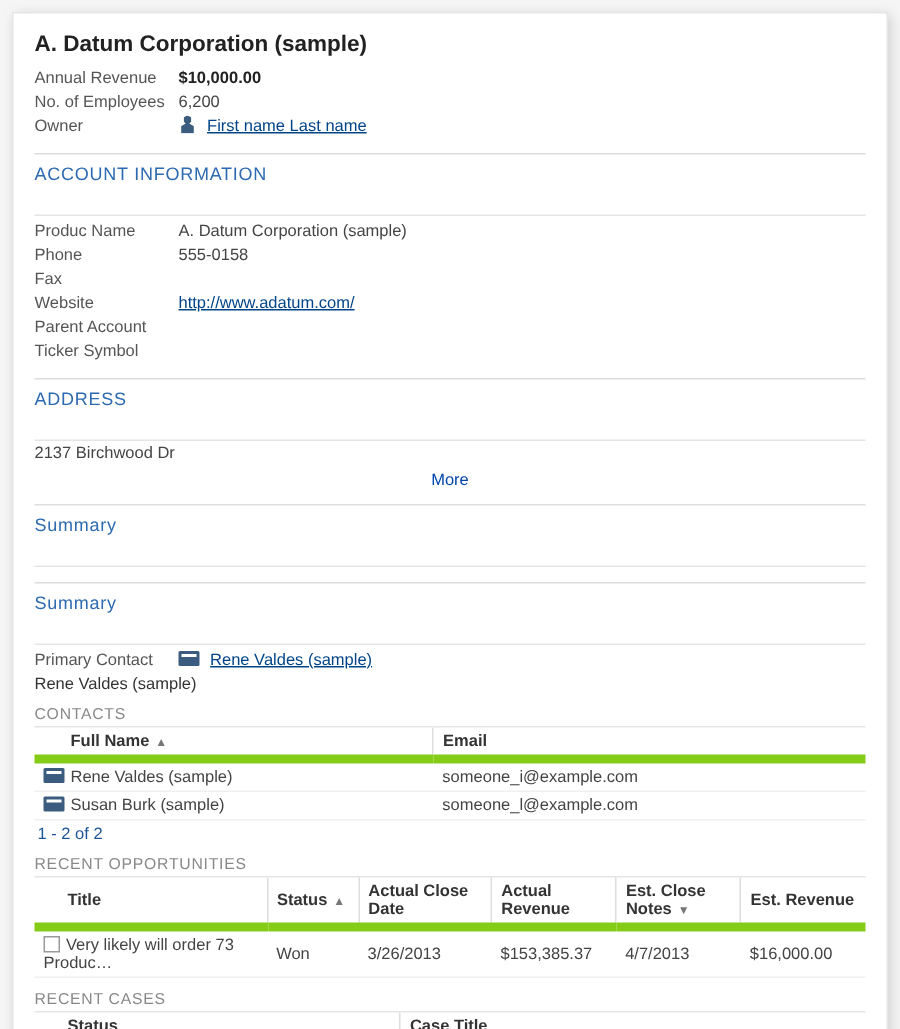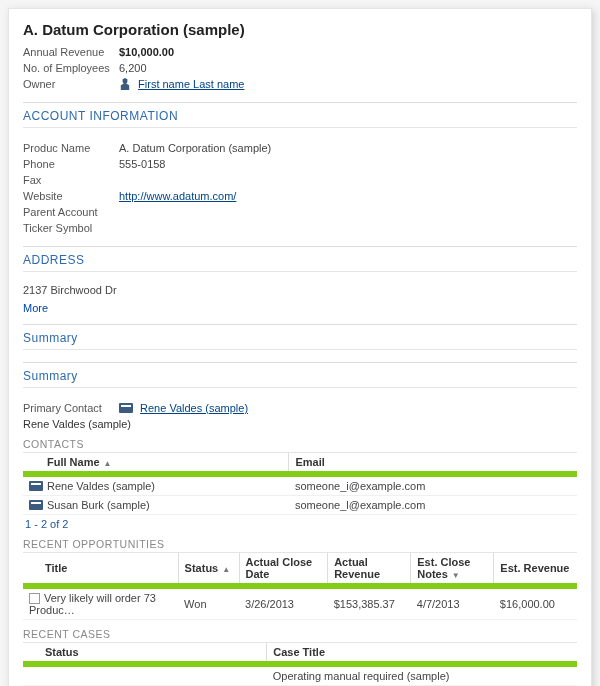--- a/index.html
+++ b/index.html
@@ -27,22 +27,22 @@
   .kv .k { width: 96px; flex-shrink:0; color:#555; }
   .kv .v { color:#444; }
   .kv .v.bold { font-weight:600; color:#222; }
   .section-sep { border-top:1px solid #ddd; margin:10px 0 6px 0; }
   .section-head {
     color:#2d6ab0;
     font-size:12px;
     letter-spacing:0.5px;
     font-weight:400;
     border-bottom:1px solid #e5e5e5;
-    padding-bottom:4px;
-    margin-bottom:12px;
+    padding-bottom:20px;
+    margin-bottom:2px;
     text-transform: none;
   }
   .section-head.upper { letter-spacing:0.5px; }
   .link { color:#004488; text-decoration: underline; cursor: pointer; }
   .icon-person {
     width:12px; height:12px; display:inline-block; vertical-align:-2px;
     background:#3b5c7e; margin-right:4px;
     clip-path: polygon(50% 0, 70% 10%, 70% 35%, 60% 45%, 85% 60%, 85% 100%, 15% 100%, 15% 60%, 40% 45%, 30% 35%, 30% 10%);
   }
   .icon-card {
@@ -51,21 +51,21 @@
   }
   .icon-card::after{content:"";position:absolute;left:2px;top:2px;width:10px;height:2px;background:#fff;}
   .icon-wrench {
     width:12px; height:12px; display:inline-block; vertical-align:-2px;
     margin-right:4px; color:#555;
   }
   .icon-checkbox {
     width:11px; height:11px; border:1px solid #999; display:inline-block;
     vertical-align:-2px; margin-right:4px; background:#fff;
   }
-  .right-link { text-align:left; }
+  .right-link { text-align:center; }
   .more-link { color:#0044aa; font-size:11px; cursor:pointer; }
   .note-empty { color:#888; font-size:11px; margin:4px 0 10px 0; }
   .subhead-small {
     color:#888; font-size:10.5px; letter-spacing:0.5px;
     margin:8px 0 2px 0;
   }
   table.grid { width:100%; border-collapse:collapse; font-size:11px; }
   table.grid th {
     text-align:left; font-weight:600; color:#333;
     border-top:1px solid #e5e5e5; border-bottom:6px solid #84cc16;

